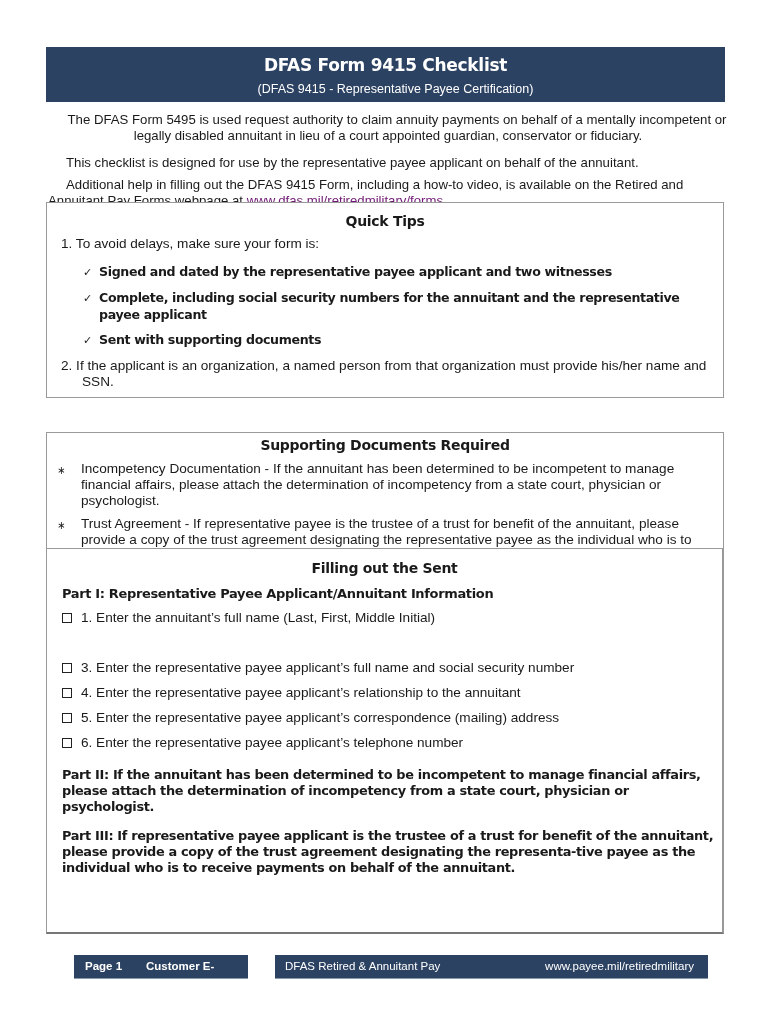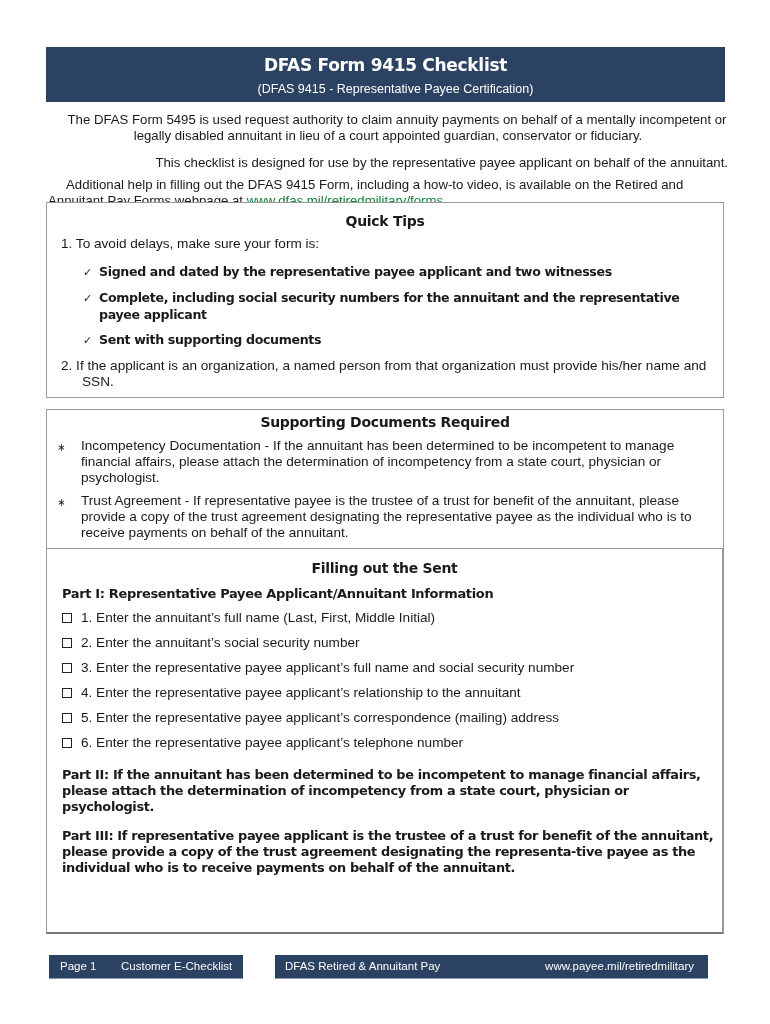--- a/index.html
+++ b/index.html
@@ -6,52 +6,52 @@
   body { width:770px; height:1024px; position:relative; overflow:hidden;
          font-family:"DejaVu Sans Condensed","DejaVu Sans", sans-serif; color:#1a1a1a; }
 
   .header { position:absolute; left:46px; top:47px; width:679px; height:55px; background:#2c4262; color:#fff; text-align:center; }
   .header .title { font-family:"DejaVu Sans", sans-serif; font-weight:bold; font-size:17px; letter-spacing:-0.3px; position:absolute; left:0; right:0; top:8px; }
   .header .subtitle { font-family:"Liberation Sans", sans-serif; font-size:12.5px; position:absolute; left:0; right:0; top:35px;padding-left:20px; }
 
   .intro { position:absolute; left:48px; width:680px; font-family:"Liberation Sans", sans-serif; font-size:13.2px; line-height:16px; color:#1a1a1a; }
   .intro p { margin:0; }
   .indent { text-indent:18px; }
-  .link { color:#15803d; text-decoration:underline; }
+  .link { color:#701a75; text-decoration:underline; }
 
   .box { position:absolute; left:46px; width:678px; border:1px solid #9a9a9a; background:#fff; box-sizing:border-box; }
   .box-tips { top:202px; height:196px; }
-  .box-docs { top:409px; height:160px; border-bottom:2px solid #0f766e; }
+  .box-docs { top:432px; height:160px; border-bottom:2px solid #0f766e; }
   .box-fill { top:548px; height:386px; border-bottom:2px solid #777; border-right:2px solid #999; }
 
   .sec-title { position:absolute; left:0; right:0; text-align:center; font-family:"DejaVu Sans", sans-serif; font-weight:bold; font-size:14px; letter-spacing:-0.3px; }
 
   .txt { position:absolute; font-family:"Liberation Sans", sans-serif; font-size:13.6px; line-height:16px; }
   .bold { font-family:"DejaVu Sans", sans-serif; font-weight:bold; font-size:12.6px; letter-spacing:-0.35px; line-height:16px; }
   .chk { display:inline-block; width:16px; font-weight:normal; font-size:11px; }
   .bullet { position:absolute; left:10px; font-size:11px; }
 
   .cb { display:inline-block; width:10px; height:10px; border:1.4px solid #222; box-sizing:border-box; margin-right:9px; vertical-align:-1px; }
 
   .footer-box { position:absolute; top:955px; height:23px; background:#2c4262; color:#fff; font-family:"Liberation Sans", sans-serif; font-size:11.5px; line-height:23px; border-bottom:1px solid #8899aa; }
-  .f-left { left:49px; width:194px; }
+  .f-left { left:74px; width:174px;font-weight:bold; }
   .f-right { left:275px; width:433px; }
 </style>
 </head>
 <body>
 
 <div class="header">
   <div class="title">DFAS Form 9415 Checklist</div>
   <div class="subtitle">(DFAS 9415 - Representative Payee Certification)</div>
 </div>
 
 <div class="intro" style="top:112px;">
   <p class="indent" style="text-align:center;">The DFAS Form 5495 is used request authority to claim annuity payments on behalf of a mentally incompetent or legally disabled annuitant in lieu of a court appointed guardian, conservator or fiduciary.</p>
 </div>
-<div class="intro" style="top:155px;text-align:right;">
+<div class="intro" style="top:155px;">
   <p class="indent">This checklist is designed for use by the representative payee applicant on behalf of the annuitant.</p>
 </div>
 <div class="intro" style="top:177px; left:48px;">
   <p class="indent">
     <span>Additional help in filling out the DFAS 9415 Form, including a how-to video, is available on the Retired and Annuitant Pay Forms webpage at </span><span class="link">www.dfas.mil/retiredmilitary/forms</span>
   </p>
 </div>
 
 <div class="box box-tips">
   <div class="sec-title" style="top:10px;">Quick Tips</div>
@@ -81,23 +81,20 @@
   </div>
 </div>
 
 <div class="box box-fill">
   <div class="sec-title" style="top:11px;">Filling out the Sent</div>
   <div class="txt bold" style="left:15px; top:37px; font-size:13px;">Part I: Representative Payee Applicant/Annuitant Information</div>
 
   <div class="txt" style="left:15px; top:61px;">
     <span class="cb"></span><span>1. Enter the annuitant’s full name (Last, First, Middle Initial)</span>
   </div>
-  <div class="txt" style="left:15px; top:86px;">
-    <span class="cb"></span><span>2. Enter the annuitant’s social security number</span>
-  </div>
   <div class="txt" style="left:15px; top:111px;">
     <span class="cb"></span><span>3. Enter the representative payee applicant’s full name and social security number</span>
   </div>
   <div class="txt" style="left:15px; top:136px;">
     <span class="cb"></span><span>4. Enter the representative payee applicant’s relationship to the annuitant</span>
   </div>
   <div class="txt" style="left:15px; top:161px;">
     <span class="cb"></span><span>5. Enter the representative payee applicant’s correspondence (mailing) address</span>
   </div>
   <div class="txt" style="left:15px; top:186px;">

